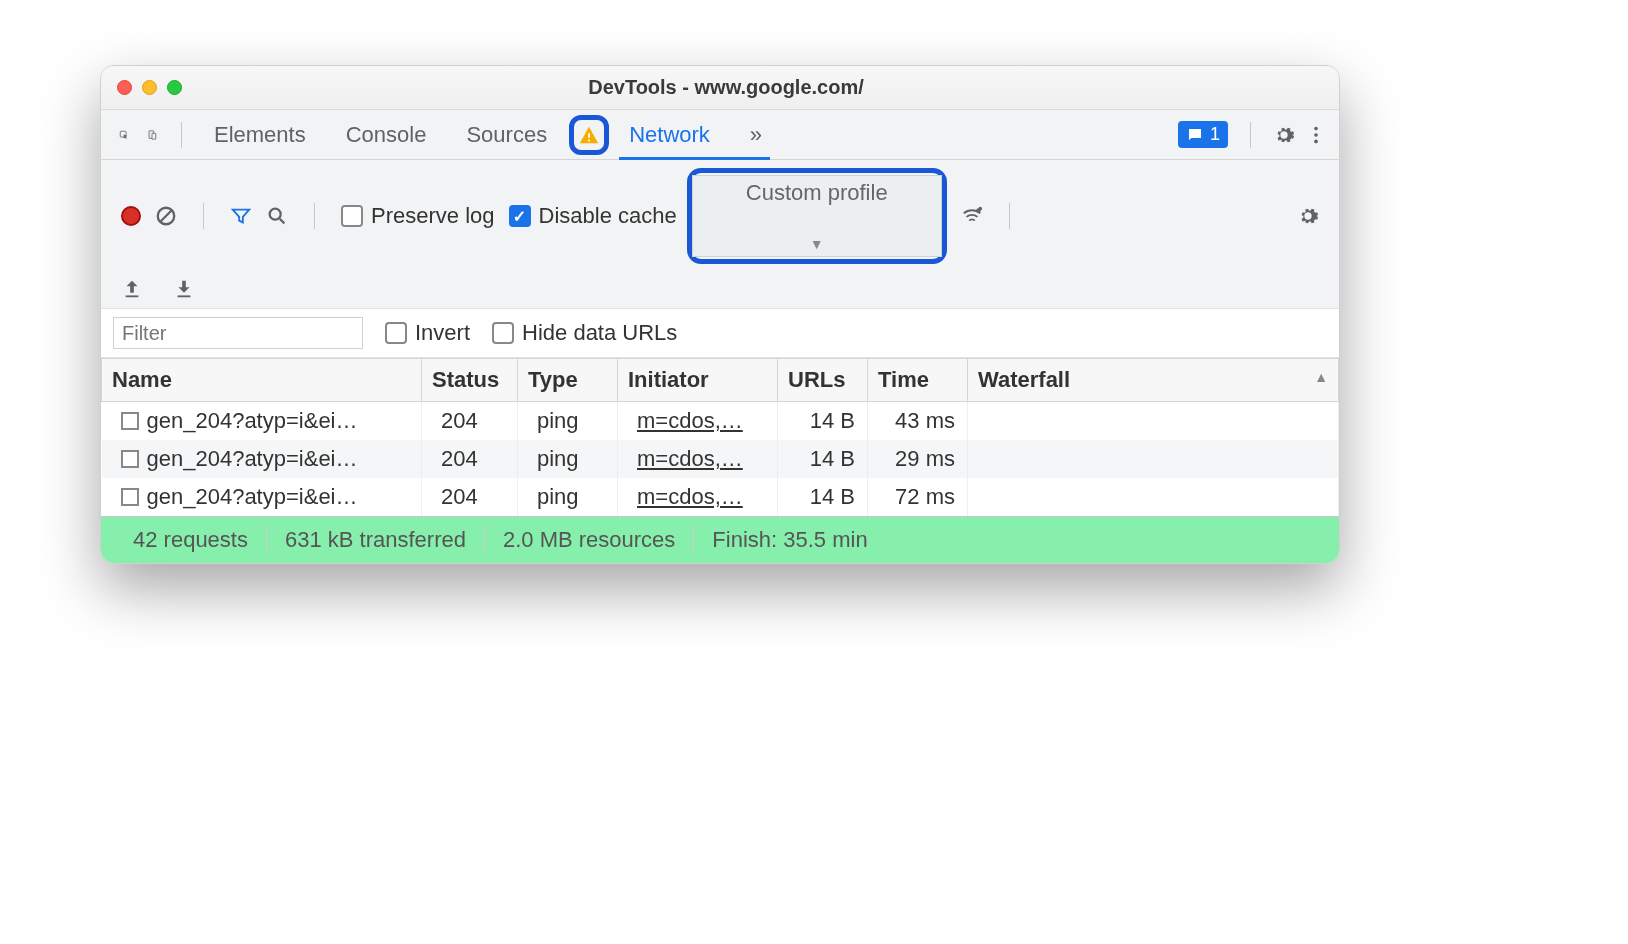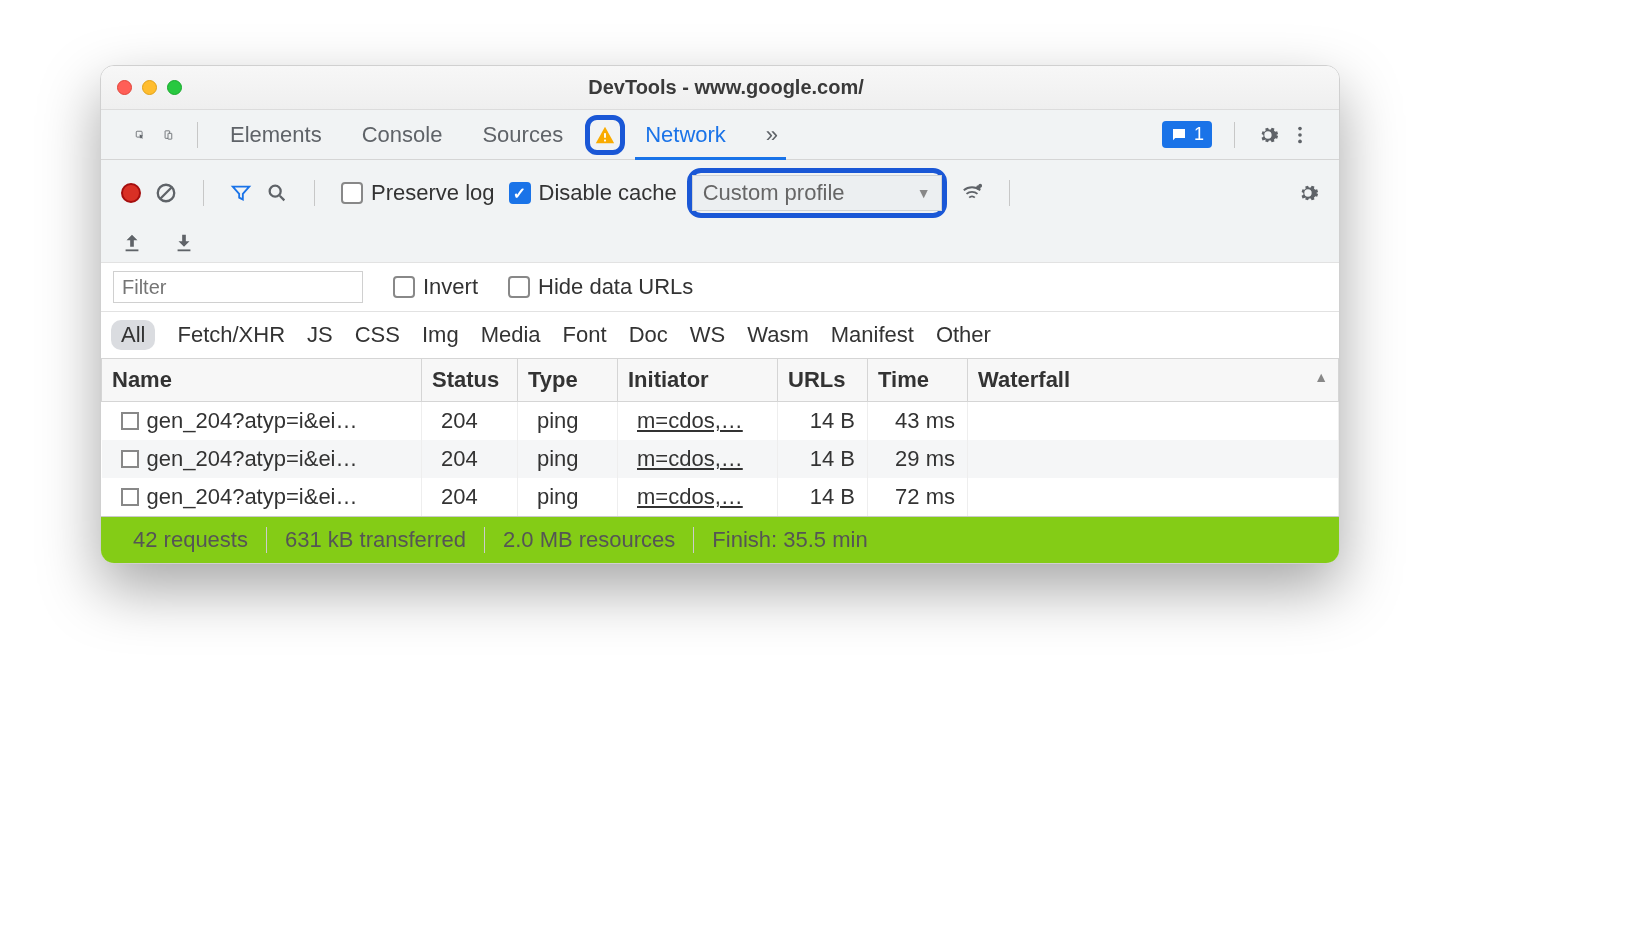--- a/index.html
+++ b/index.html
@@ -5,62 +5,62 @@
   * { box-sizing: border-box; margin: 0; padding: 0; }
   body { font-family: -apple-system, BlinkMacSystemFont, "Segoe UI", Arial, sans-serif; background: #fff; width:1628px; height:944px; position:relative; }
   .window { position:absolute; left:100px; top:65px; width:1240px; border-radius:14px; overflow:hidden; box-shadow:0 25px 60px rgba(0,0,0,0.35); background:#fff; border:1px solid #d0d0d0; }
   .titlebar { height:44px; background:linear-gradient(#f7f7f7,#efefef); display:flex; align-items:center; position:relative; border-bottom:1px solid #dcdcdc;}
   .traffic { display:flex; gap:10px; margin-left:16px; }
   .dot { width:15px; height:15px; border-radius:50%; }
   .dot.red { background:#ff5f57; border:1px solid #e14438; }
   .dot.yellow { background:#ffbd2e; border:1px solid #e1a116; }
   .dot.green { background:#28c840; border:1px solid #17a92b; }
   .title { position:absolute; left:12px; right:0; text-align:center; font-size:20px; font-weight:600; color:#3a3a3a; pointer-events:none;}
-  .tabs { height:50px; background:#f1f3f4; display:flex; align-items:center; padding:0 28px; gap:0; border-bottom:1px solid #d5d5d5; position:relative;}
+  .tabs { height:50px; background:#f1f3f4; display:flex; align-items:center; padding:0 12px; gap:0; border-bottom:1px solid #d5d5d5; position:relative;}
   .icon { width:22px; height:22px; display:inline-flex; align-items:center; justify-content:center; color:#5f6368; }
   .icon svg { width:100%; height:100%; }
   .tabs .icon-btn { padding:6px; margin-right:6px; }
   .vsep { width:1px; height:26px; background:#c7c7c7; margin:0 12px; }
   .tab { font-size:22px; color:#5f6368; padding:10px 20px; cursor:pointer; position:relative; white-space:nowrap;}
   .tab.active { color:#1a73e8; }
   .tab.active::after { content:''; position:absolute; left:10px; right:-40px; bottom:-2px; height:3px; background:#1a73e8; }
   .warn-highlight { width:40px; height:40px; border:5px solid #1a57d6; border-radius:12px; display:flex; align-items:center; justify-content:center; margin-left:2px; }
   .right-icons { margin-left:auto; display:flex; align-items:center; gap:10px; }
   .badge { background:#1a73e8; color:#fff; border-radius:4px; padding:3px 8px; font-size:18px; display:flex; align-items:center; gap:6px; font-weight:500;}
 
   .toolbar { background:#f1f3f4; display:flex; align-items:center; padding:8px 20px; gap:14px; flex-wrap:wrap; border-bottom:1px solid #e2e2e2;}
   .toolbar .row { display:flex; align-items:center; gap:14px; width:100%;}
   .record-dot { width:20px; height:20px; background:#d93025; border-radius:50%; border:2px solid #a50e0e; }
   .funnel { color:#1a73e8 !important; }
   .chk-wrap { display:flex; align-items:center; gap:8px; font-size:22px; color:#333;}
   .chkbox { width:22px; height:22px; border:2px solid #888; border-radius:4px; background:#fff; display:inline-flex; align-items:center; justify-content:center; }
   .chkbox.checked { background:#1a73e8; border-color:#1a73e8; }
   .chkbox.checked::after { content:'✓'; color:#fff; font-size:16px; font-weight:bold; }
   .profile-highlight { border:5px solid #1a57d6; border-radius:14px; padding:2px 0 2px 0; display:flex; align-items:center; margin-left:-4px;}
-  .profile-select { font-size:22px; color:#666; background:#eceff1; border:1px solid #cfd3d6; padding:4px 10px; border-radius:0; display:flex; align-items:center; gap:30px; width:250px; justify-content:space-between;}
+  .profile-select { font-size:22px; color:#666; background:#eceff1; border:1px solid #cfd3d6; padding:4px 10px; border-radius:0; display:flex; align-items:center; gap:30px; width:250px; justify-content:space-between;flex-direction:column;}
   .profile-select .caret { color:#888; font-size:14px;}
   .toolbar .gear-right { margin-left:auto;}
-  .filter-row { display:flex; padding:8px 12px; gap:30px; border-bottom:1px solid #e2e2e2;}
+  .filter-row { display:flex; padding:8px 12px; gap:22px; border-bottom:1px solid #e2e2e2;}
   .filter-input { width:250px; height:32px; border:1px solid #d0d0d0; background:#fff; padding:0 8px; font-size:20px; color:#888;}
   .type-row { display:flex; align-items:center; padding:8px 10px; gap:22px; font-size:22px; color:#333; flex-wrap:wrap;}
   .pill { padding:2px 10px; border-radius:10px; }
   .pill.active { background:#dadce0; }
   .opts-row { display:flex; align-items:center; gap:30px; padding:6px 12px 12px; font-size:22px; color:#333; border-bottom:1px solid #cacaca;}
 
   table { width:100%; border-collapse:collapse; font-size:22px; color:#333; }
   th { text-align:left; font-weight:700; padding:8px 10px; border:1px solid #d5d5d5; background:#f7f7f7; position:relative;}
   th:last-child { padding-right:17px;}
   .sort-caret { position:absolute; right:10px; top:10px; color:#888; font-size:14px;}
   td { padding:6px 19px; border-right:1px solid #eee; white-space:nowrap; overflow:hidden; text-overflow:ellipsis;}
   tbody tr:nth-child(even){ background:#f5f6f7;}
   .file-cell { display:flex; align-items:center; gap:8px; }
   .file-ico { width:18px; height:18px; border:2px solid #888; background:#fff;}
   .initiator { text-decoration:underline; color:#333; }
   .num { text-align:right; padding-right:12px;}
-  .status-bar { display:flex; align-items:center; gap:0; padding:10px 14px; font-size:22px; color:#555; border-top:1px solid #cacaca; background:#84cc16;}
+  .status-bar { display:flex; align-items:center; gap:0; padding:10px 14px; font-size:22px; color:#555; border-top:1px solid #cacaca; background:#86efac;}
   .status-bar span { padding:0 18px;}
   .status-bar span + span { border-left:1px solid #ccc;}
   .col-name{width:320px;} .col-status{width:96px;} .col-type{width:100px;} .col-init{width:160px;} .col-size{width:90px;} .col-time{width:100px;}
 </style>
 </head>
 <body>
 
 <div class="window">
   <div class="titlebar">
     <div class="traffic">
@@ -197,34 +197,20 @@
     <label class="chk-wrap">
       <span class="chkbox"></span>
       <span>Invert</span>
     </label>
     <label class="chk-wrap">
       <span class="chkbox"></span>
       <span>Hide data URLs</span>
     </label>
   </div>
 
-  <div class="type-row">
-    <span class="pill active">All</span>
-    <span>Fetch/XHR</span>
-    <span>JS</span>
-    <span>CSS</span>
-    <span>Img</span>
-    <span>Media</span>
-    <span>Font</span>
-    <span>Doc</span>
-    <span>WS</span>
-    <span>Wasm</span>
-    <span>Manifest</span>
-    <span>Other</span>
-  </div>
 
 
   <table>
     <colgroup>
         <col class="col-name">
         <col class="col-status">
         <col class="col-type">
         <col class="col-init">
         <col class="col-size">
         <col class="col-time">

